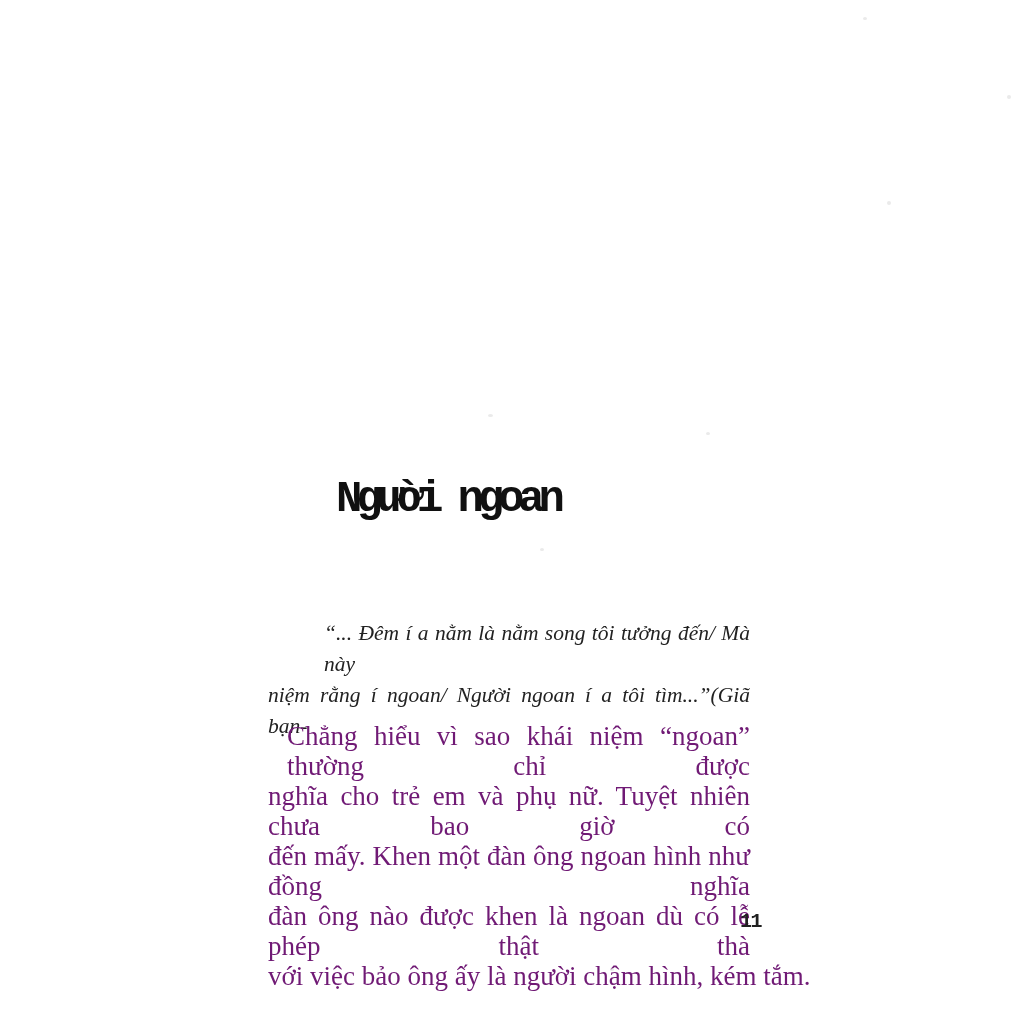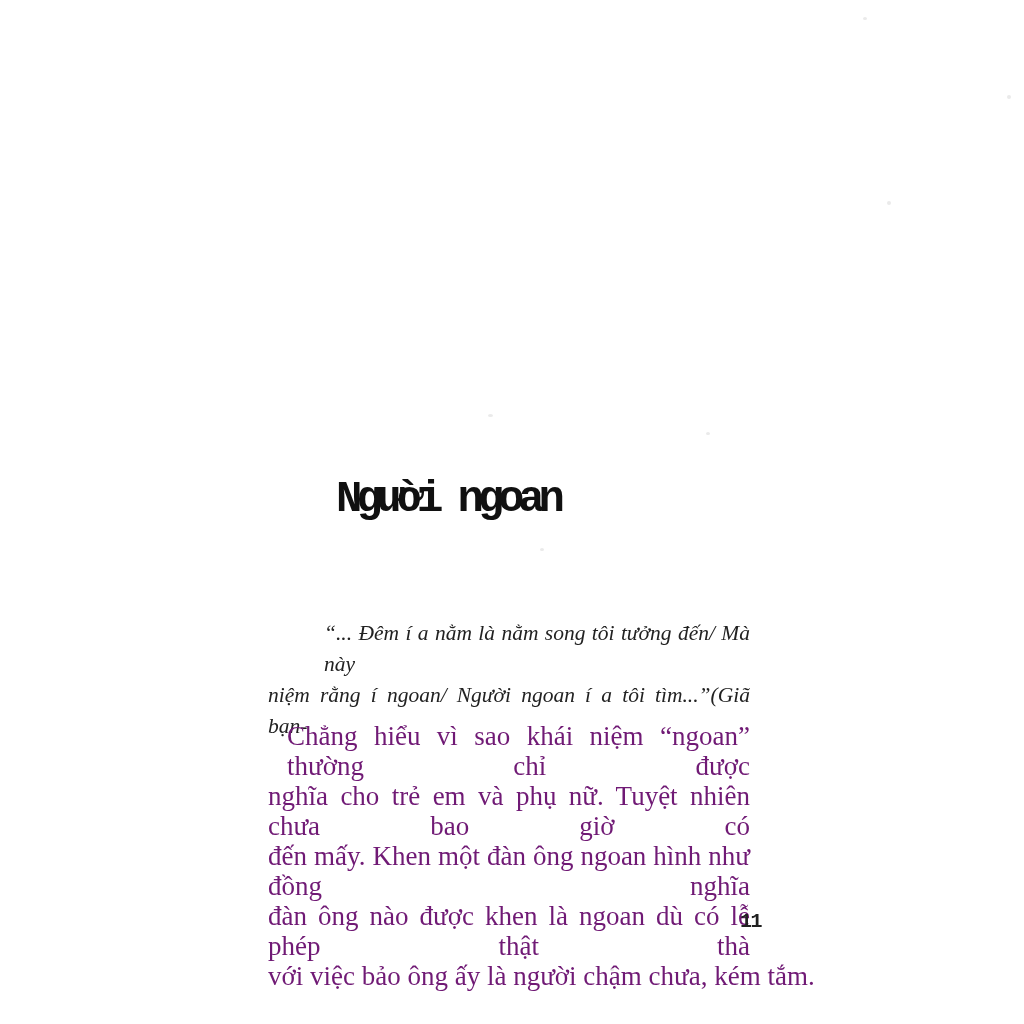--- a/index.html
+++ b/index.html
@@ -91,21 +91,21 @@
   <div class="text-col quote-block">
     <div class="line justify quote-indent">“... Đêm í a nằm là nằm song tôi tưởng đến/ Mà này</div>
     <div class="line justify">niệm rằng í ngoan/ Người ngoan í a tôi tìm...”(Giã bạn-</div>
   </div>
 
   <div class="text-col para-block">
     <div class="line justify para-indent">Chẳng hiểu vì sao khái niệm “ngoan” thường chỉ được</div>
     <div class="line justify">nghĩa cho trẻ em và phụ nữ. Tuyệt nhiên chưa bao giờ có</div>
     <div class="line justify">đến mấy. Khen một đàn ông ngoan hình như đồng nghĩa</div>
     <div class="line justify">đàn ông nào được khen là ngoan dù có lễ phép thật thà</div>
-    <div class="line">với việc bảo ông ấy là người chậm chưa, kém tắm.</div>
+    <div class="line">với việc bảo ông ấy là người chậm hình, kém tắm.</div>
   </div>
 
   <div class="page-number">11</div>
 
   <div class="speck" style="left:863px; top:17px;  width:4px; height:3px;"></div>
   <div class="speck" style="left:1007px;top:95px;  width:4px; height:4px;"></div>
   <div class="speck" style="left:488px; top:414px; width:5px; height:3px;"></div>
   <div class="speck" style="left:706px; top:432px; width:4px; height:3px;"></div>
   <div class="speck" style="left:540px; top:548px; width:4px; height:3px;"></div>
   <div class="speck" style="left:887px; top:201px; width:4px; height:4px;"></div>

